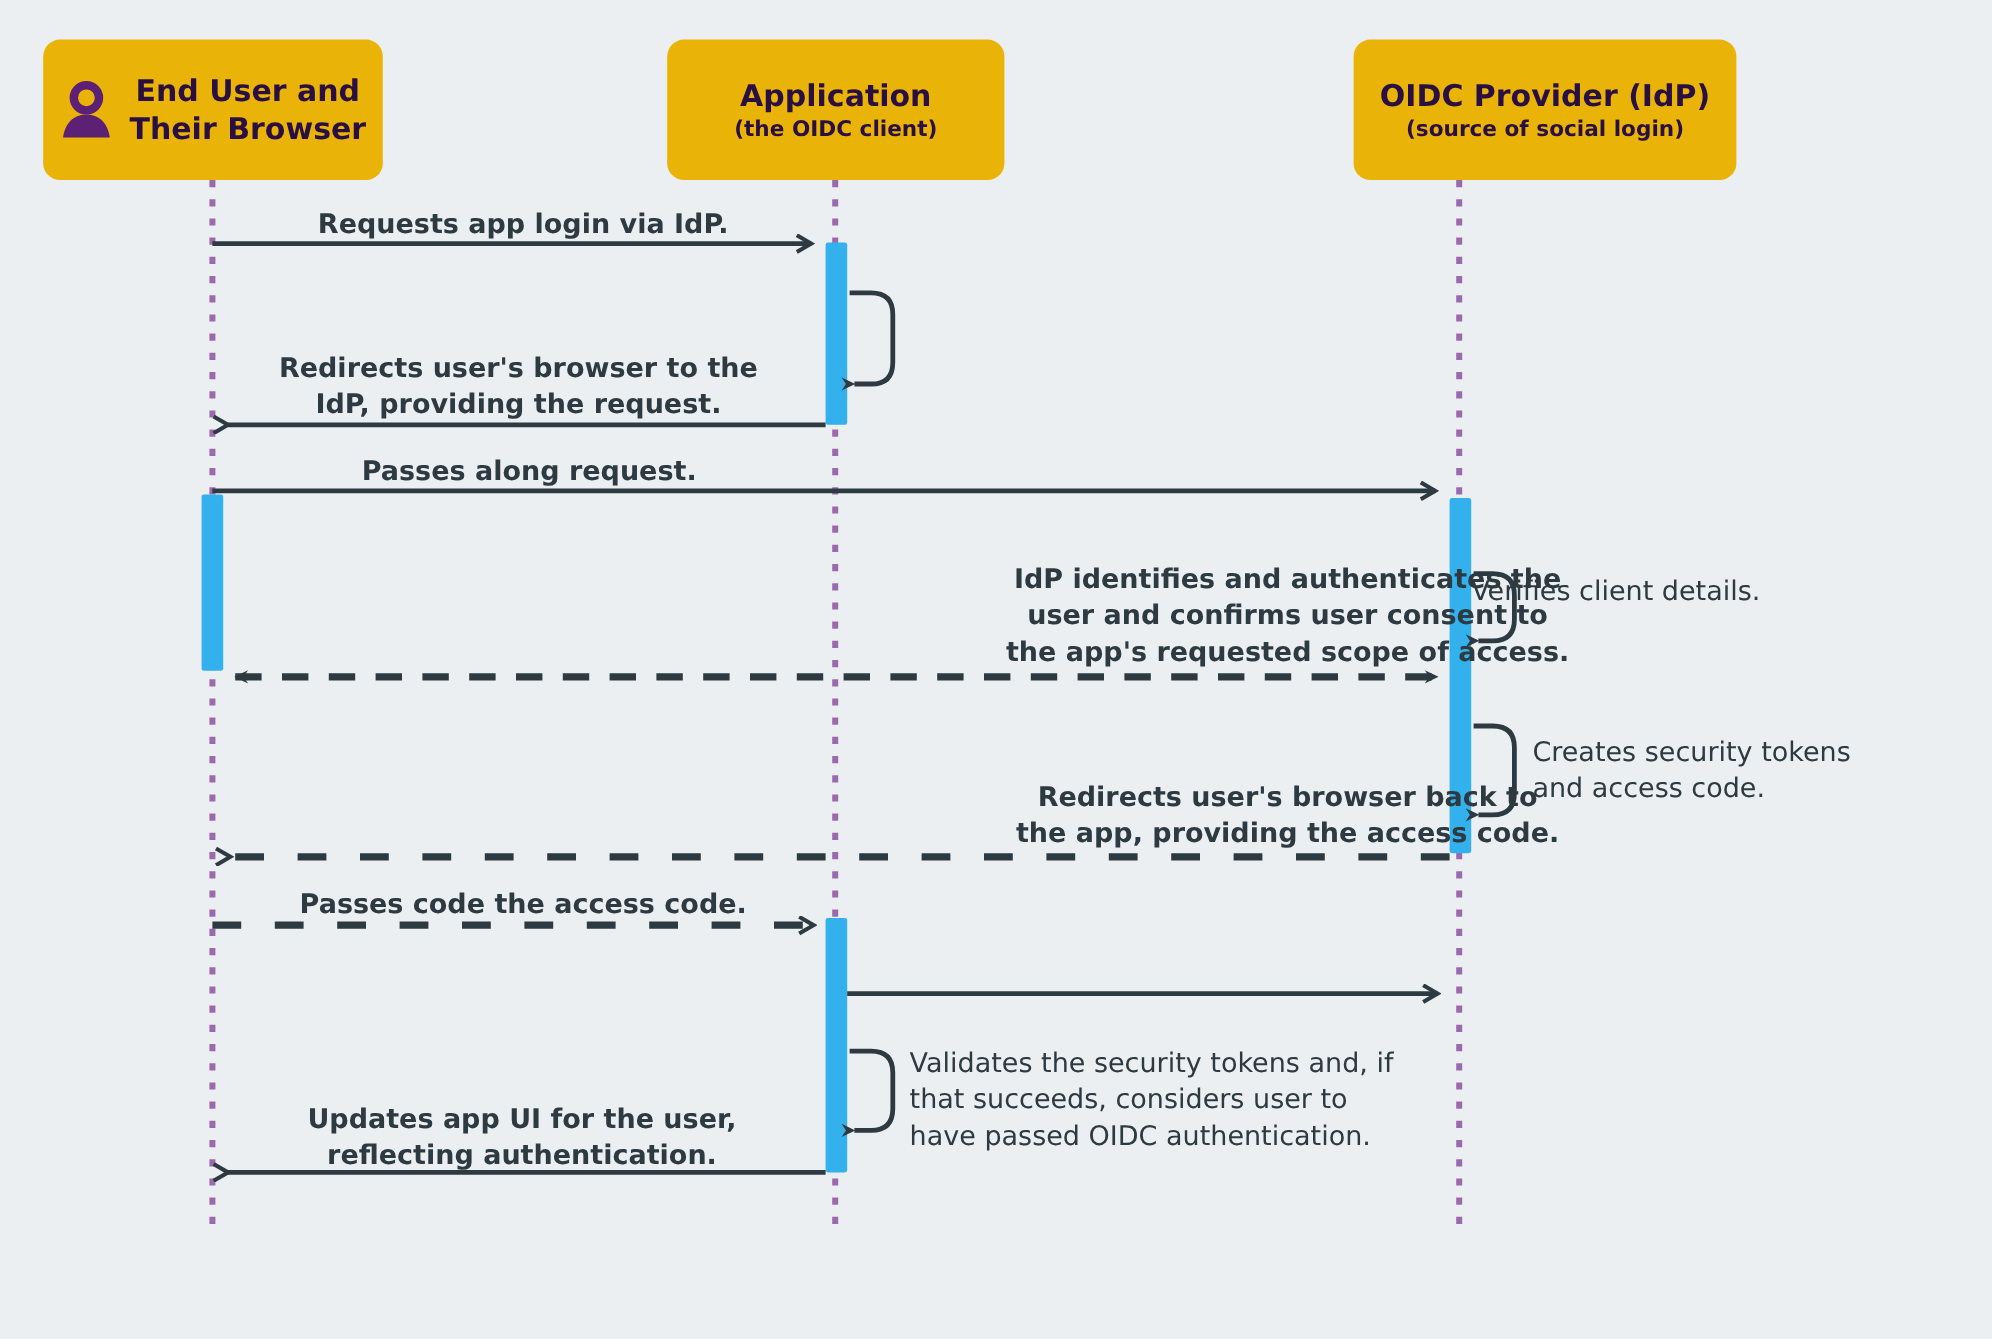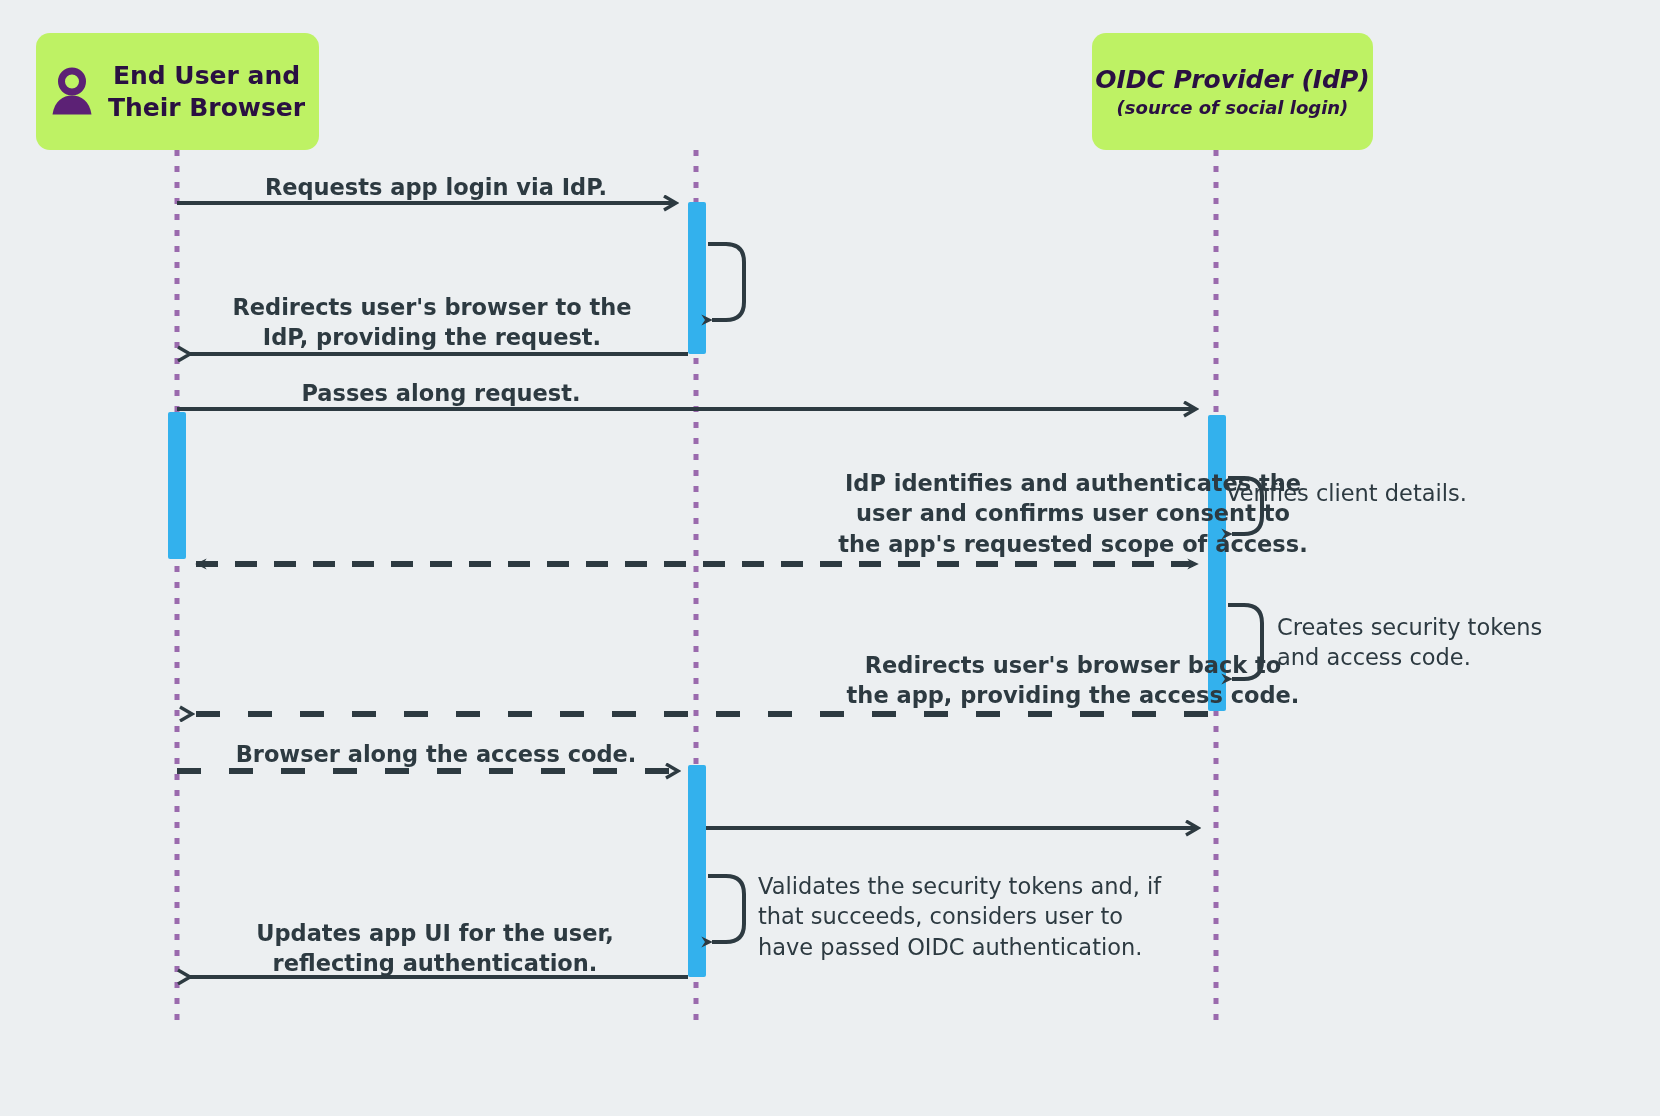--- a/index.html
+++ b/index.html
@@ -20,21 +20,21 @@
     background: #eceff1;
   }
   svg.seq {
     position: absolute;
     top: 0; left: 0;
     width: 1660px;
     height: 1116px;
   }
   .actor-box {
     position: absolute;
-    background: #bef264;
+    background: #eab308;
     border-radius: 14px;
     box-sizing: border-box;
     display: flex;
     align-items: center;
     justify-content: center;
     gap: 14px;
   }
   .actor-label {
     text-align: center;
     color: #2a1042;
@@ -139,22 +139,28 @@
         <circle cx="22" cy="14.5" r="10.5" fill="none" stroke="#5c2175" stroke-width="7"></circle>
         <path d="M2.5,47.5 C4.5,34 13,28.5 22,28.5 C31,28.5 39.5,34 41.5,47.5 Z" fill="#5c2175"></path>
       </svg>
     </span>
     <span class="actor-label">
       <span class="actor-title">End User and
 Their Browser</span>
     </span>
   </div>
 
+  <div class="actor-box" style="left:556px; top:33px; width:281px; height:117px; flex-direction:column; gap:0;">
+    <span class="actor-label">
+      <span class="actor-title">Application</span>
+      <span class="actor-sub" style="display:block;">(the OIDC client)</span>
+    </span>
+  </div>
 
-  <div class="actor-box" style="left:1092px; top:33px; width:281px; height:117px; flex-direction:column; gap:0;font-style:italic;">
+  <div class="actor-box" style="left:1128px; top:33px; width:319px; height:117px; flex-direction:column; gap:0;">
     <span class="actor-label">
       <span class="actor-title">OIDC Provider (IdP)</span>
       <span class="actor-sub" style="display:block;">(source of social login)</span>
     </span>
   </div>
 
   <div class="msg-label" style="left:187px; top:172px; width:498px;">Requests app login via IdP.</div>
 
 
   <div class="msg-label" style="left:183px; top:292px; width:498px;">Redirects user's browser to the
@@ -167,21 +173,21 @@
   <div class="msg-label" style="left:693px; top:468px; width:760px;">IdP identifies and authenticates the
 user and confirms user consent to
 the app's requested scope of access.</div>
 
   <div class="note-label" style="left:1277px; top:612px; width:372px;">Creates security tokens
 and access code.</div>
 
   <div class="msg-label" style="left:703px; top:650px; width:740px;">Redirects user's browser back to
 the app, providing the access code.</div>
 
-  <div class="msg-label" style="left:187px; top:739px; width:498px;">Browser along the access code.</div>
+  <div class="msg-label" style="left:187px; top:739px; width:498px;">Passes code the access code.</div>
 
 
   <div class="note-label" style="left:758px; top:871px; width:430px;">Validates the security tokens and, if
 that succeeds, considers user to
 have passed OIDC authentication.</div>
 
   <div class="msg-label" style="left:185px; top:918px; width:500px;">Updates app UI for the user,
 reflecting authentication.</div>
 
 </div>

